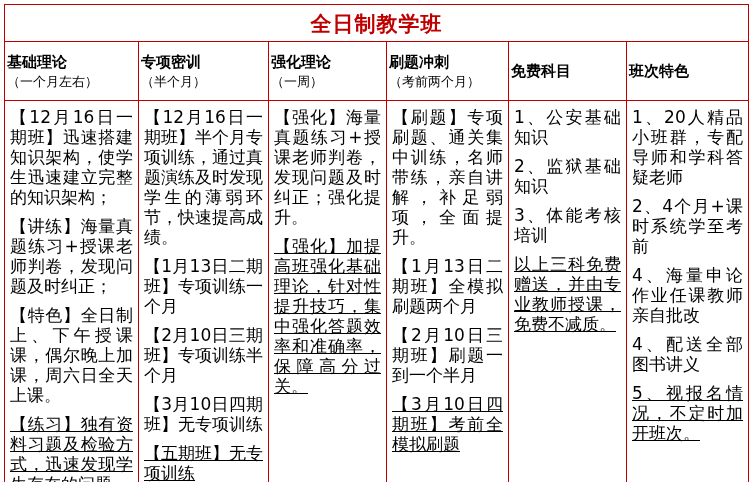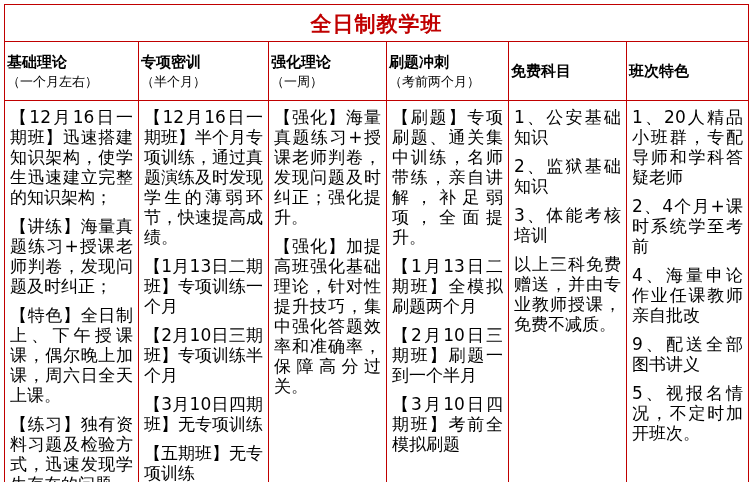--- a/index.html
+++ b/index.html
@@ -75,21 +75,21 @@
     padding: 6px 5px 4px 5px !important;
     font-size: 17px;
     line-height: 20px;
     color: #000000;
   }
   .para {
     margin: 0 0 9px 0;
     text-align: justify;
     text-justify: inter-ideograph;
   }
-  .para:last-child { margin-bottom: 0; }
+  .para:last-child { margin-bottom: 0; text-decoration: underline; }
   .colw1 { width: 134px; }
   .colw2 { width: 130px; }
   .colw3 { width: 118px; }
   .colw4 { width: 122px; }
   .colw5 { width: 118px; }
   .colw6 { width: 122px; }
 </style>
 </head>
 <body>
 
@@ -162,19 +162,19 @@
         <td class="body-cell">
           <p class="para">1、公安基础知识</p>
           <p class="para">2、监狱基础知识</p>
           <p class="para">3、体能考核培训</p>
           <p class="para">以上三科免费赠送，并由专业教师授课，免费不减质。</p>
         </td>
         <td class="body-cell">
           <p class="para">1、20人精品小班群，专配导师和学科答疑老师</p>
           <p class="para">2、4个月+课时系统学至考前</p>
           <p class="para">4、海量申论作业任课教师亲自批改</p>
-          <p class="para">9、配送全部图书讲义</p>
+          <p class="para">4、配送全部图书讲义</p>
           <p class="para">5、视报名情况，不定时加开班次。</p>
         </td>
       </tr>
     </tbody>
   </table>
 </div>
 
 </body></html>

